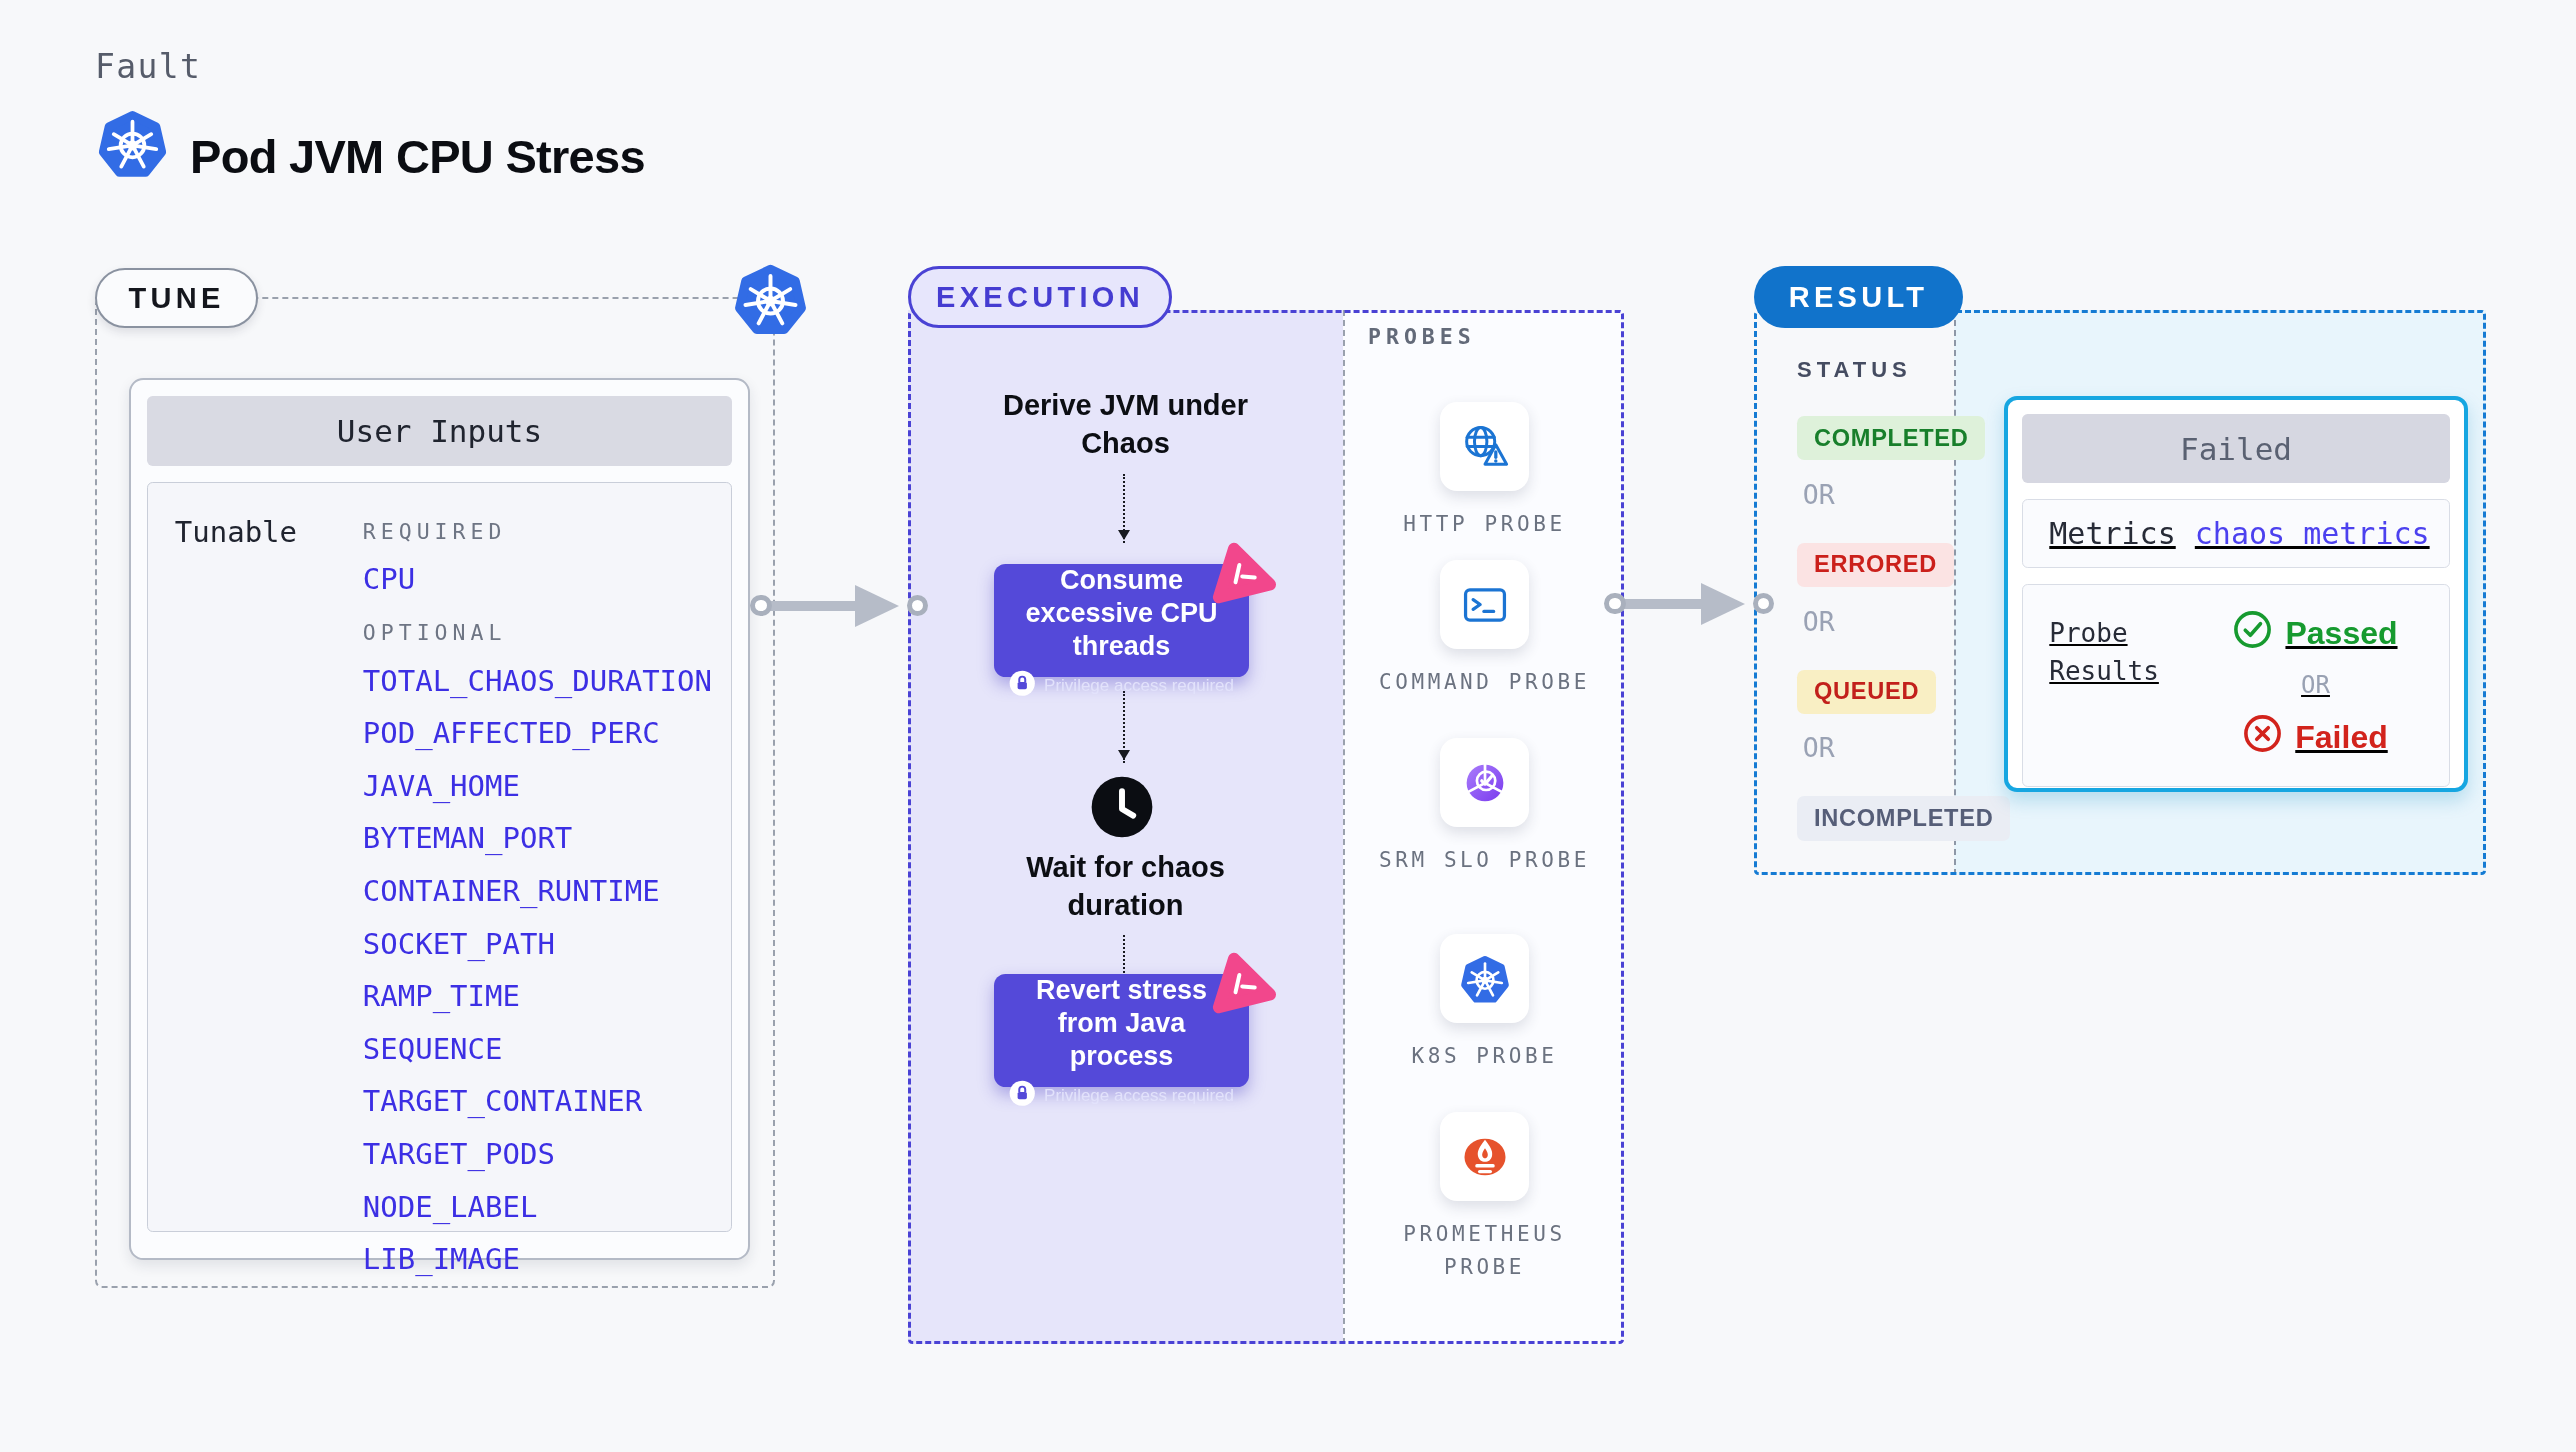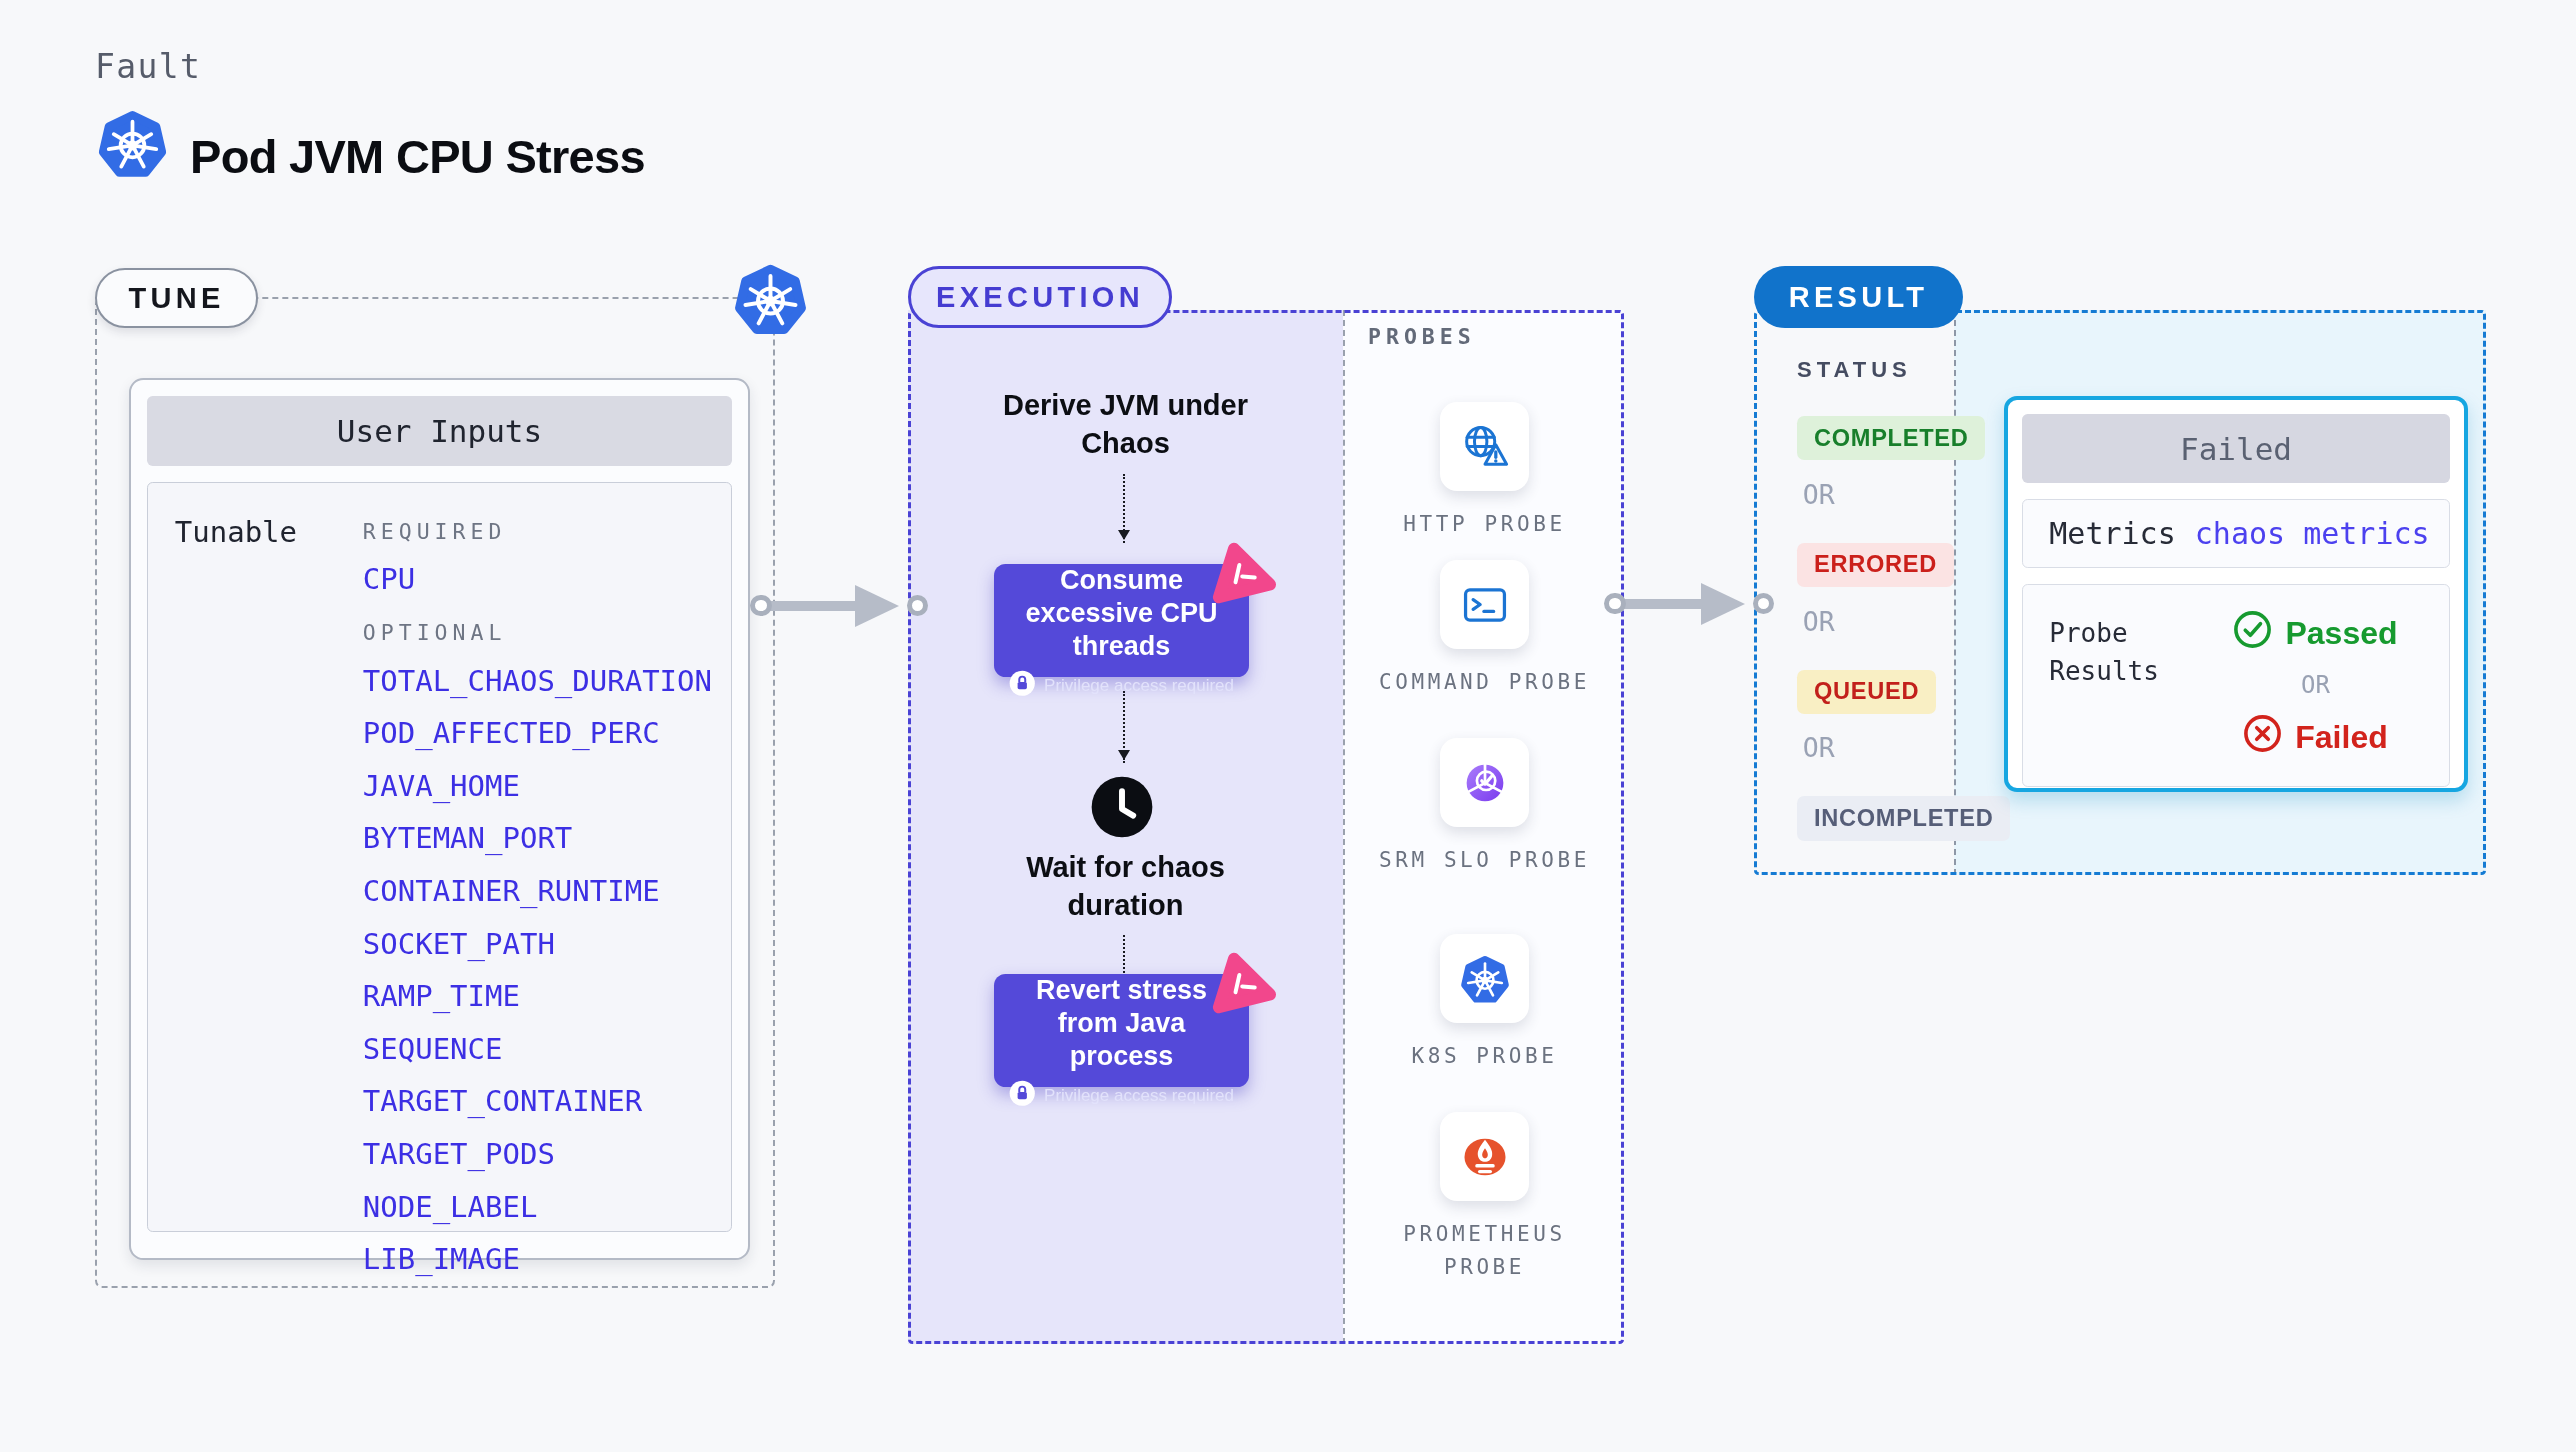--- a/index.html
+++ b/index.html
@@ -89,21 +89,21 @@
   .status-badge{display:table;padding:8.6px 17px;border-radius:7.2px;font-size:23.6px;font-weight:bold;
                 letter-spacing:0.7px;margin-top:33px;}
   .status-or{font-size:26.5px;color:#9aa2b4;margin:18.6px 0 18.6px 5.7px;
              font-family:"DejaVu Sans Mono","Liberation Mono",monospace;}
 
   .output-card{left:2004px;top:396px;width:464px;height:396px;background:#ffffff;
                border:4.3px solid #16a6e1;border-radius:13px;box-sizing:border-box;
                box-shadow:0 8.6px 18.6px rgba(2,136,189,.22);padding:14.3px;}
   .output-header{height:69px;background:#d6d7e1;border-radius:5.7px;display:flex;align-items:center;
                  justify-content:center;font-size:31px;color:#5a6172;}
-  .out-row{border:1.4px solid #d9dde6;background:#fafbfe;border-radius:5.7px;box-sizing:border-box;}
+  .out-row{border:1.4px solid #d9dde6;background:#fafbfe;border-radius:5.7px;box-sizing:border-box;text-decoration:underline;}
   .metrics-row{margin-top:15.8px;height:69px;display:flex;align-items:center;}
   .metrics-label{margin-left:26px;font-size:30px;color:#272b37;}
   .metrics-link{flex:1;text-align:center;font-size:30px;color:#4c41ef;cursor:pointer;}
   .proberes-row{margin-top:15.8px;height:203px;display:flex;}
   .proberes-label{margin:30px 0 0 26px;width:133px;font-size:26px;line-height:1.45;color:#272b37;}
   .proberes-right{flex:1;display:flex;flex-direction:column;align-items:center;justify-content:center;gap:14.3px;}
   .res-line{display:flex;align-items:center;gap:13px;font-size:32px;font-weight:bold;}
   .res-passed{color:#169a2f;}
   .res-failed{color:#d2231c;}
   .res-or{font-size:24px;color:#99a1b3;font-family:"DejaVu Sans Mono","Liberation Mono",monospace;}

